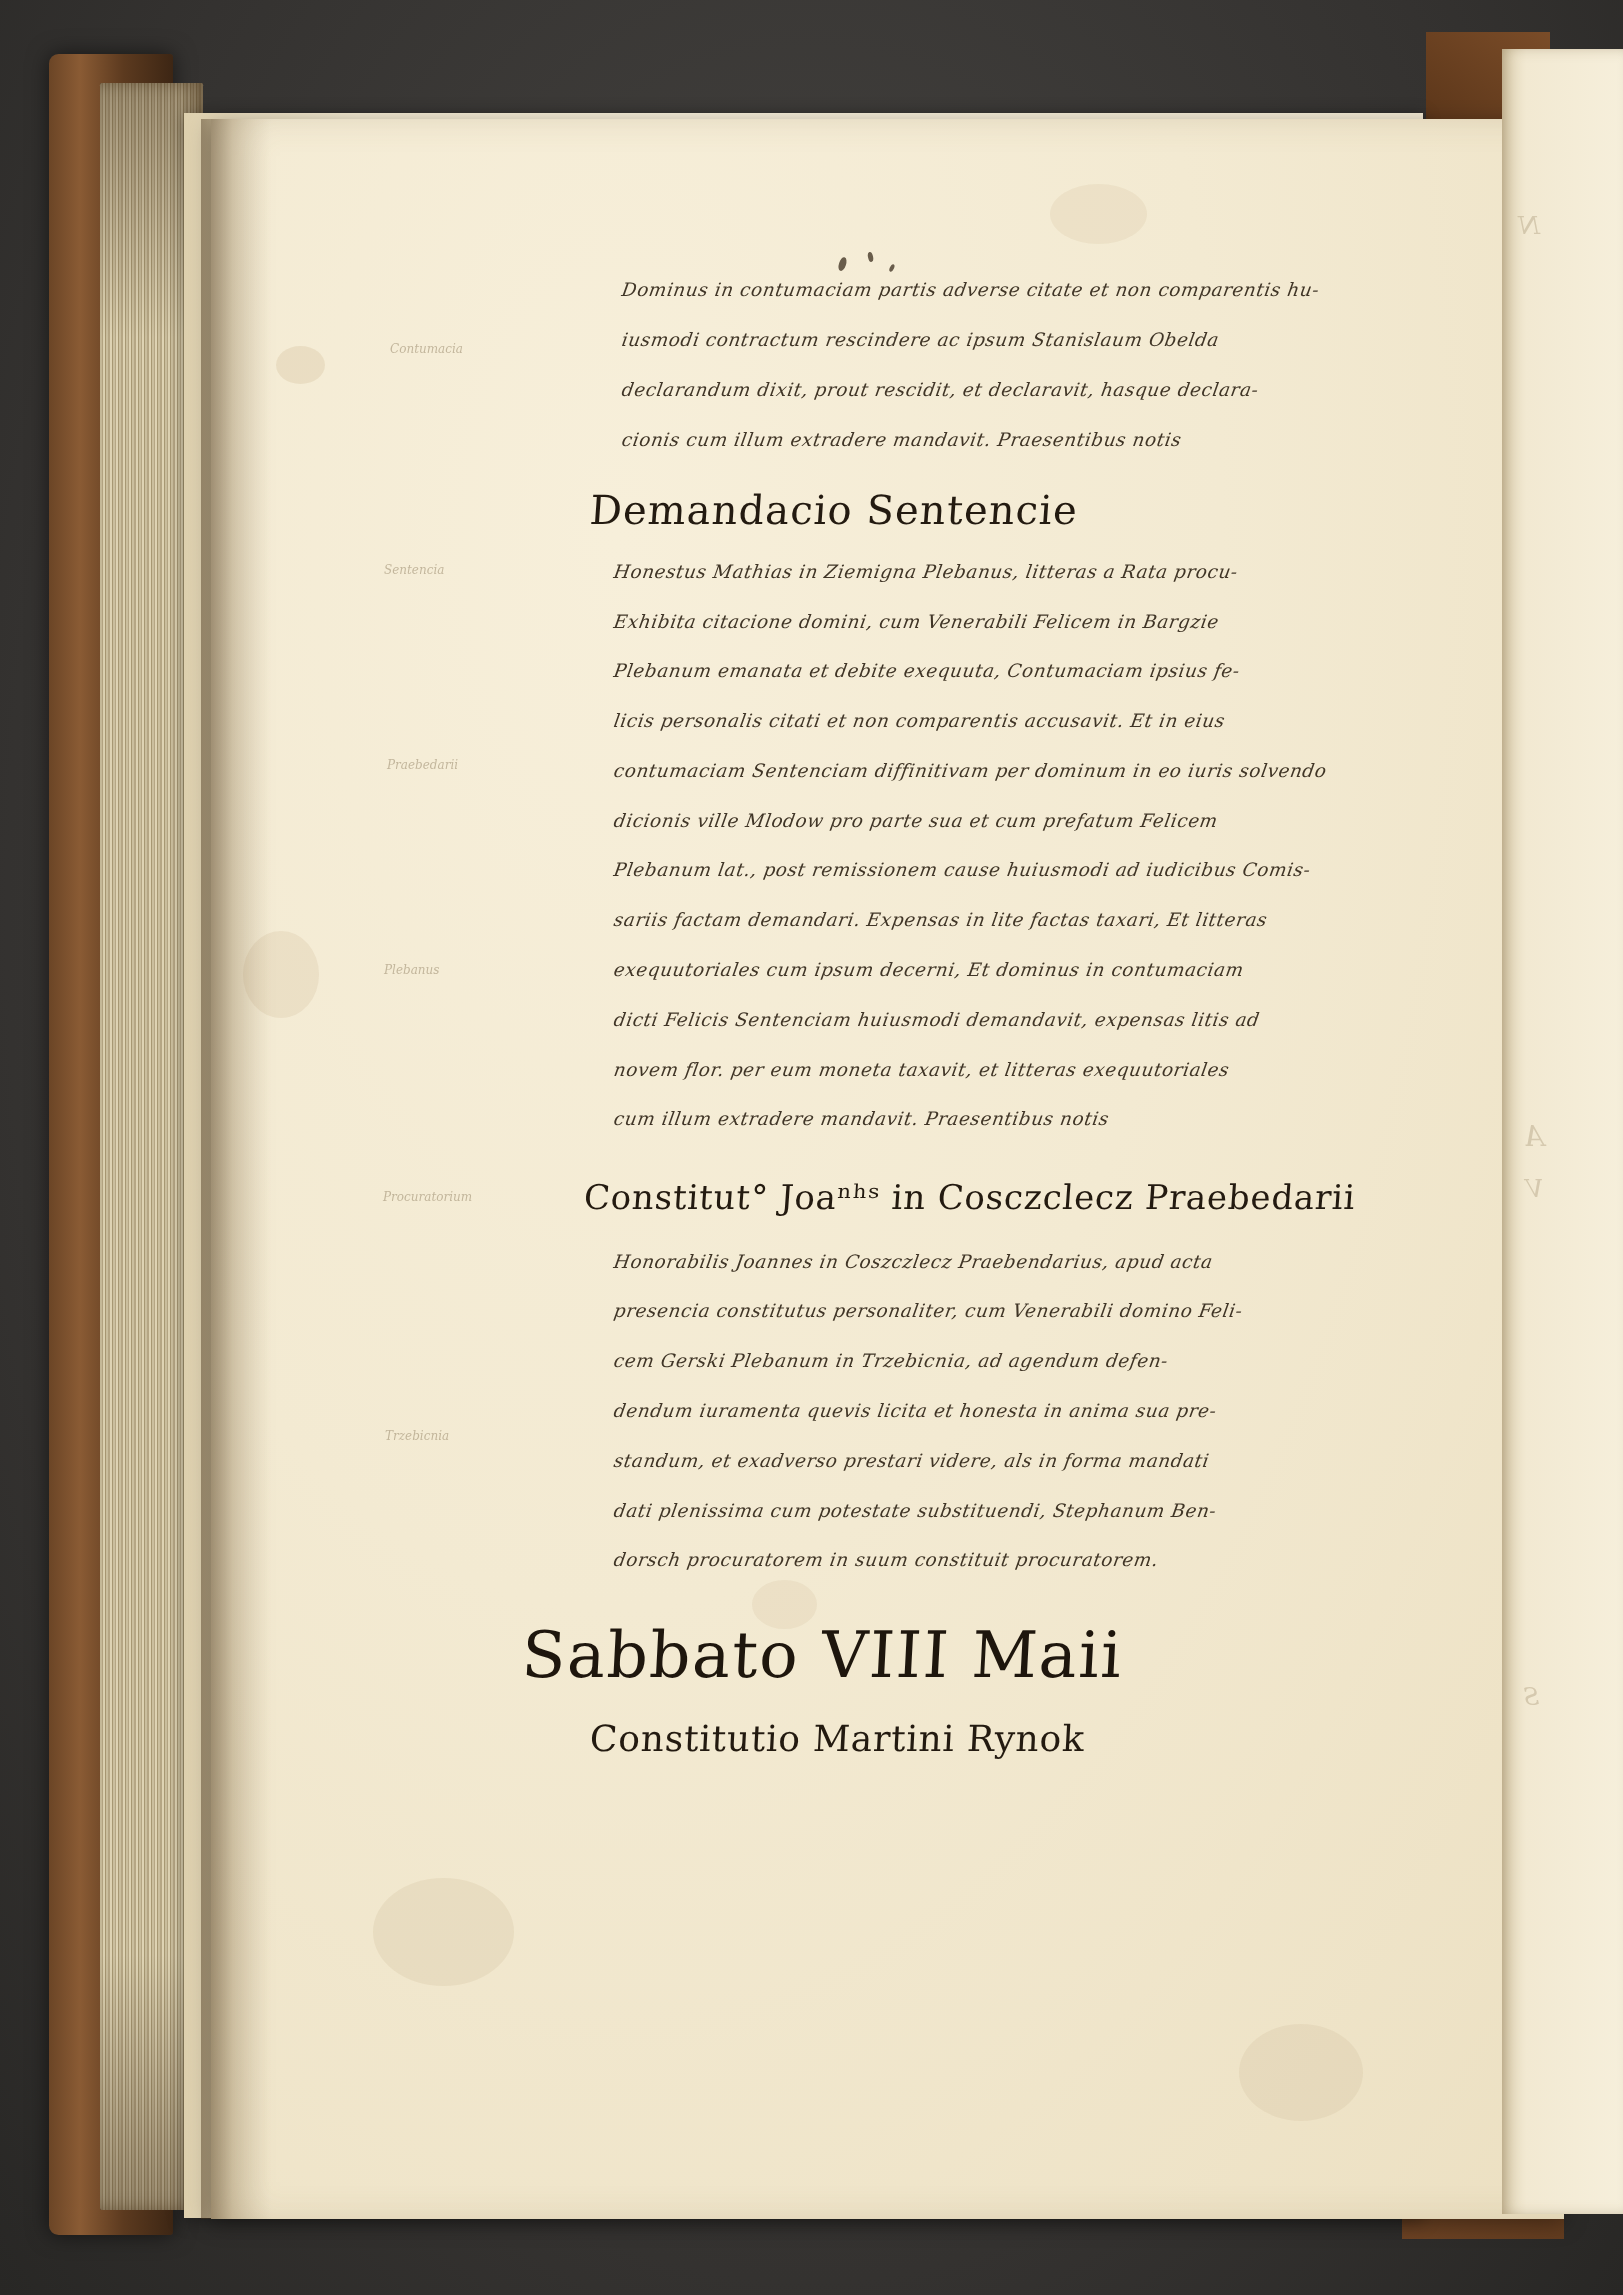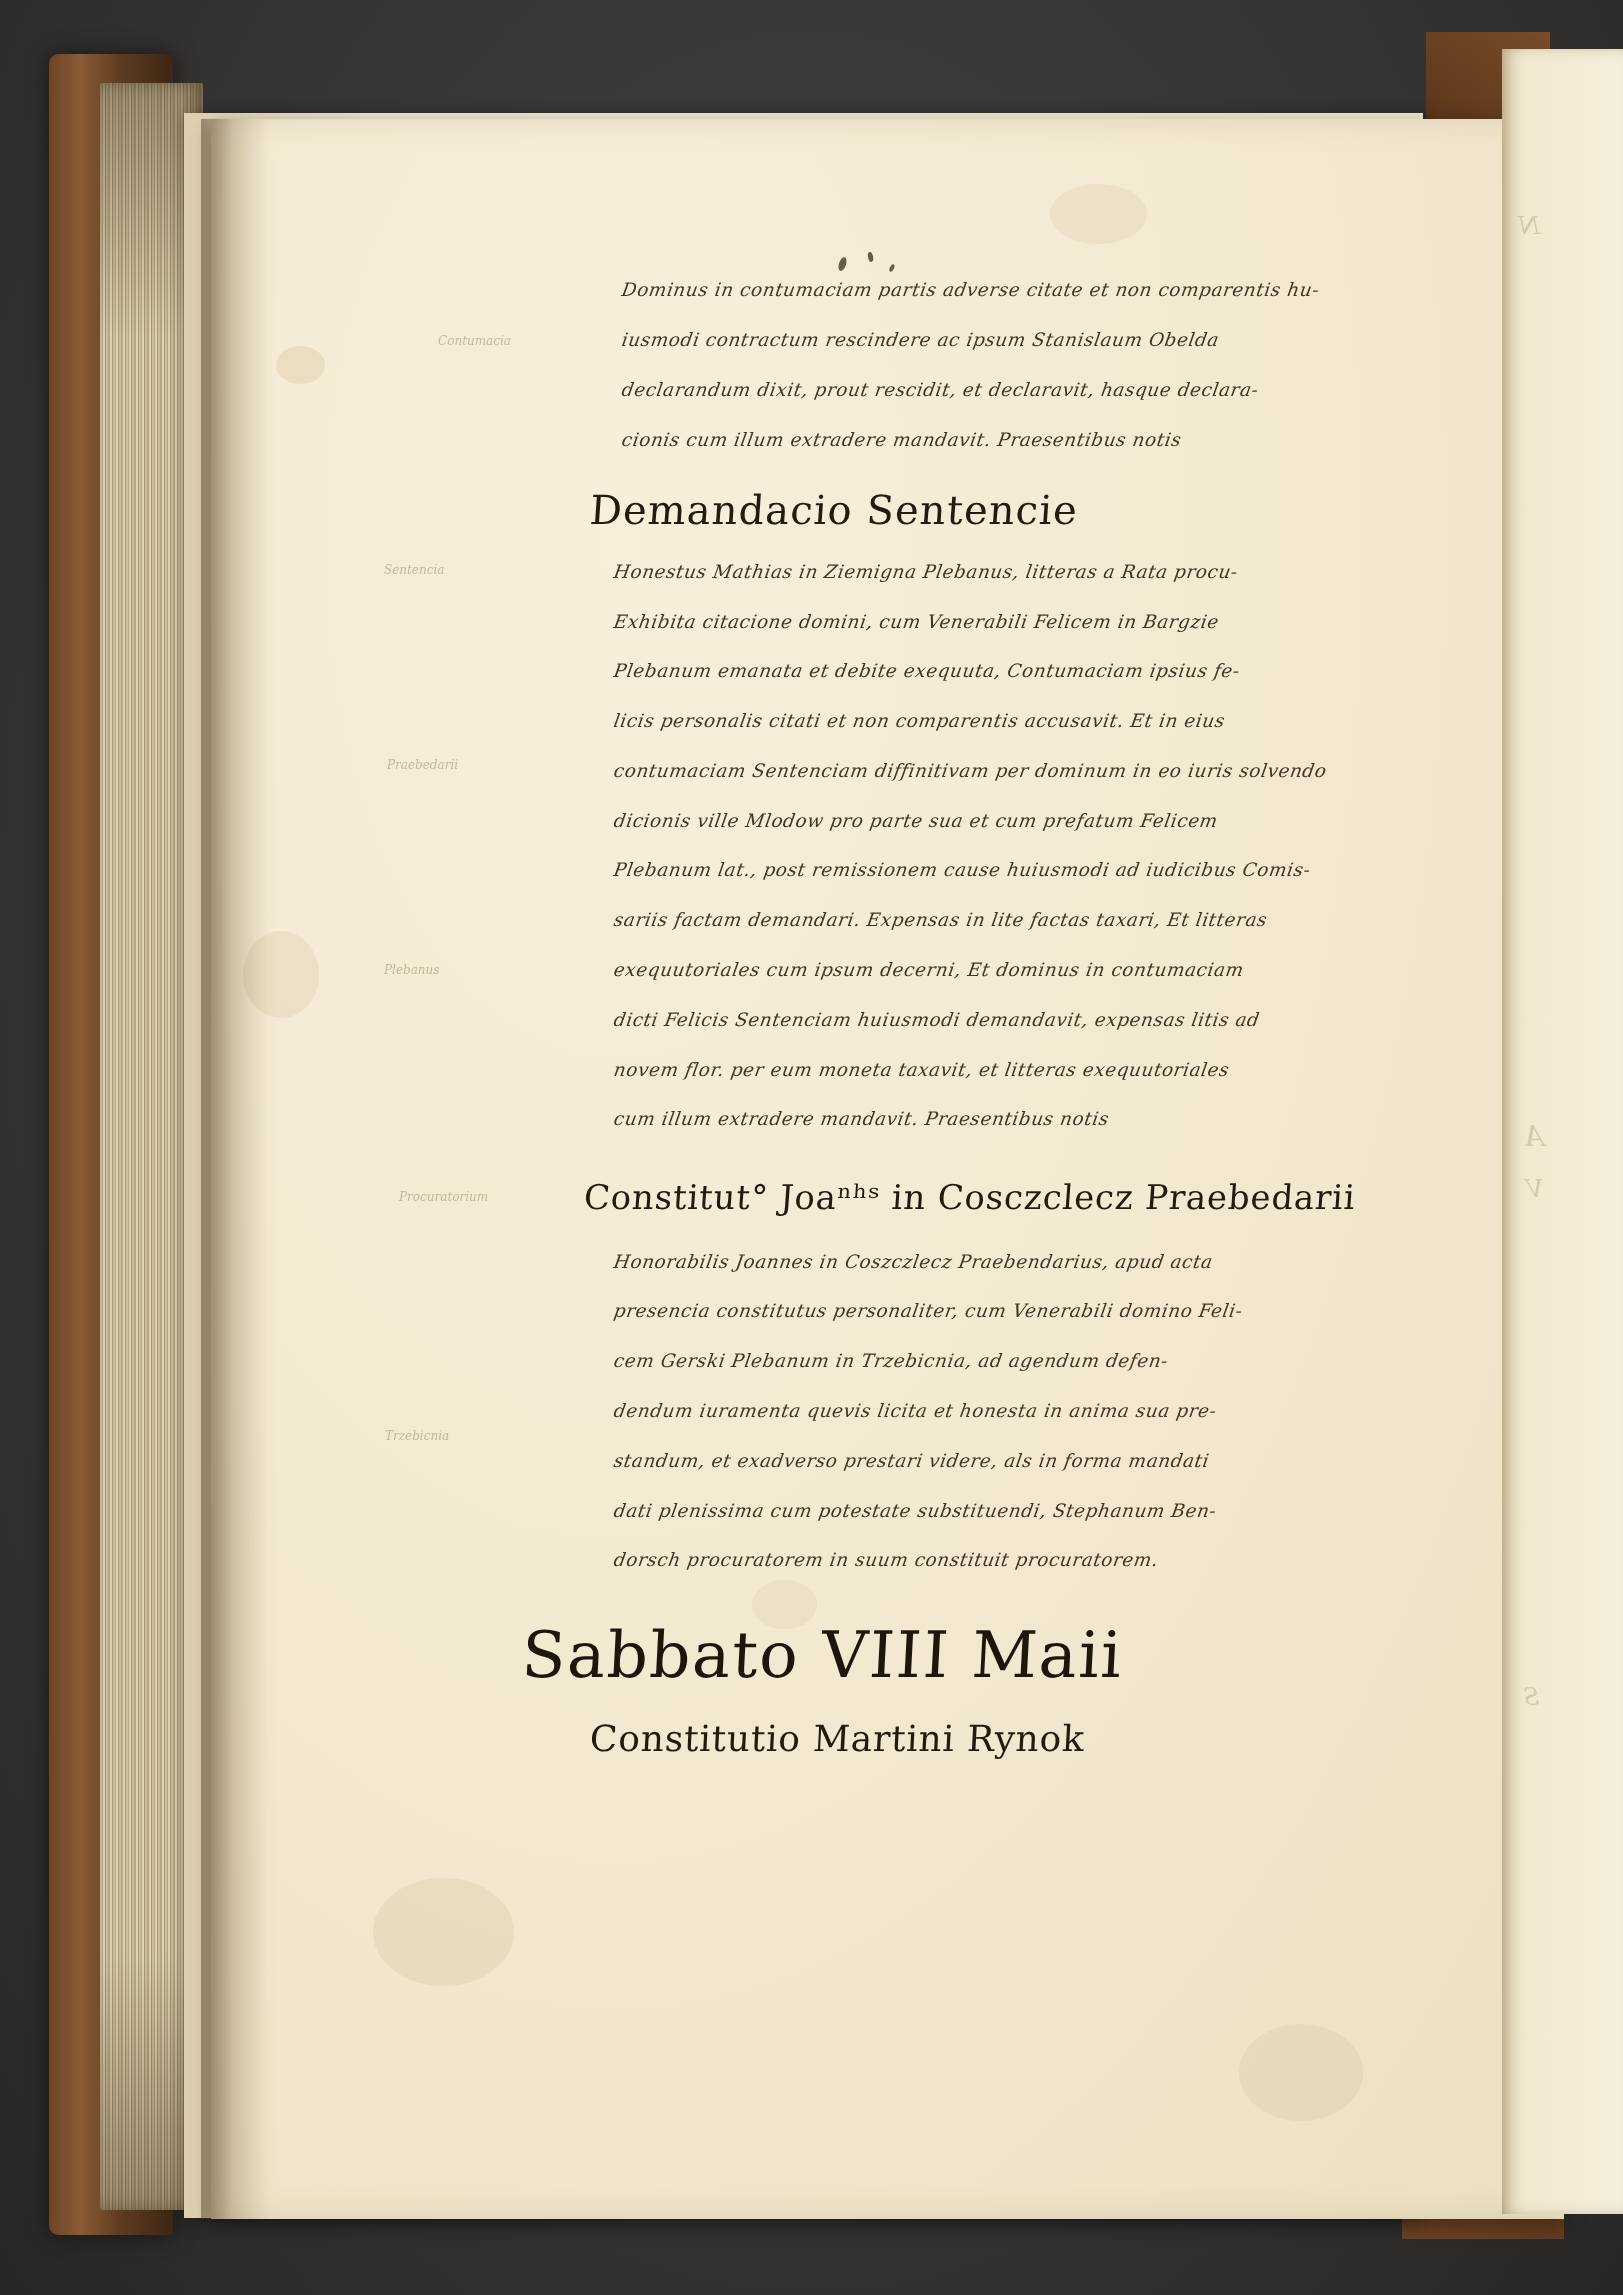--- a/index.html
+++ b/index.html
@@ -278,25 +278,25 @@
         <div class="ln body-line" style="left:403px;top:1283px;">dendum iuramenta quevis licita et honesta in anima sua pre-</div>
         <div class="ln body-line" style="left:403px;top:1333px;">standum, et exadverso prestari videre, als in forma mandati</div>
         <div class="ln body-line" style="left:403px;top:1383px;">dati plenissima cum potestate substituendi, Stephanum Ben-</div>
         <div class="ln body-line" style="left:403px;top:1432px;">dorsch procuratorem in suum constituit procuratorem.</div>
 
         <div class="ln head-big" style="left:311px;top:1499px;">Sabbato VIII Maii</div>
         <div class="ln head-sub" style="left:379px;top:1599px;">Constitutio Martini Rynok</div>
 
       </div>
 
-      <div class="marginal" style="left:179px;top:215px;margin-left:48px;">Contumacia</div>
+      <div class="marginal" style="left:179px;top:223px;">Contumacia</div>
       <div class="marginal" style="left:173px;top:444px;">Sentencia</div>
       <div class="marginal" style="left:176px;top:639px;">Praebedarii</div>
       <div class="marginal" style="left:173px;top:844px;">Plebanus</div>
-      <div class="marginal" style="left:188px;top:1071px;">Procuratorium</div>
+      <div class="marginal" style="left:172px;top:1071px;">Procuratorium</div>
       <div class="marginal" style="left:174px;top:1310px;">Trzebicnia</div>
 
     </div>
 
     <div class="gutter"></div>
 
   </div>
 
   <div class="page-next">
     <div class="bleed" style="left:16px;top:162px;font-size:25px;">N</div>

